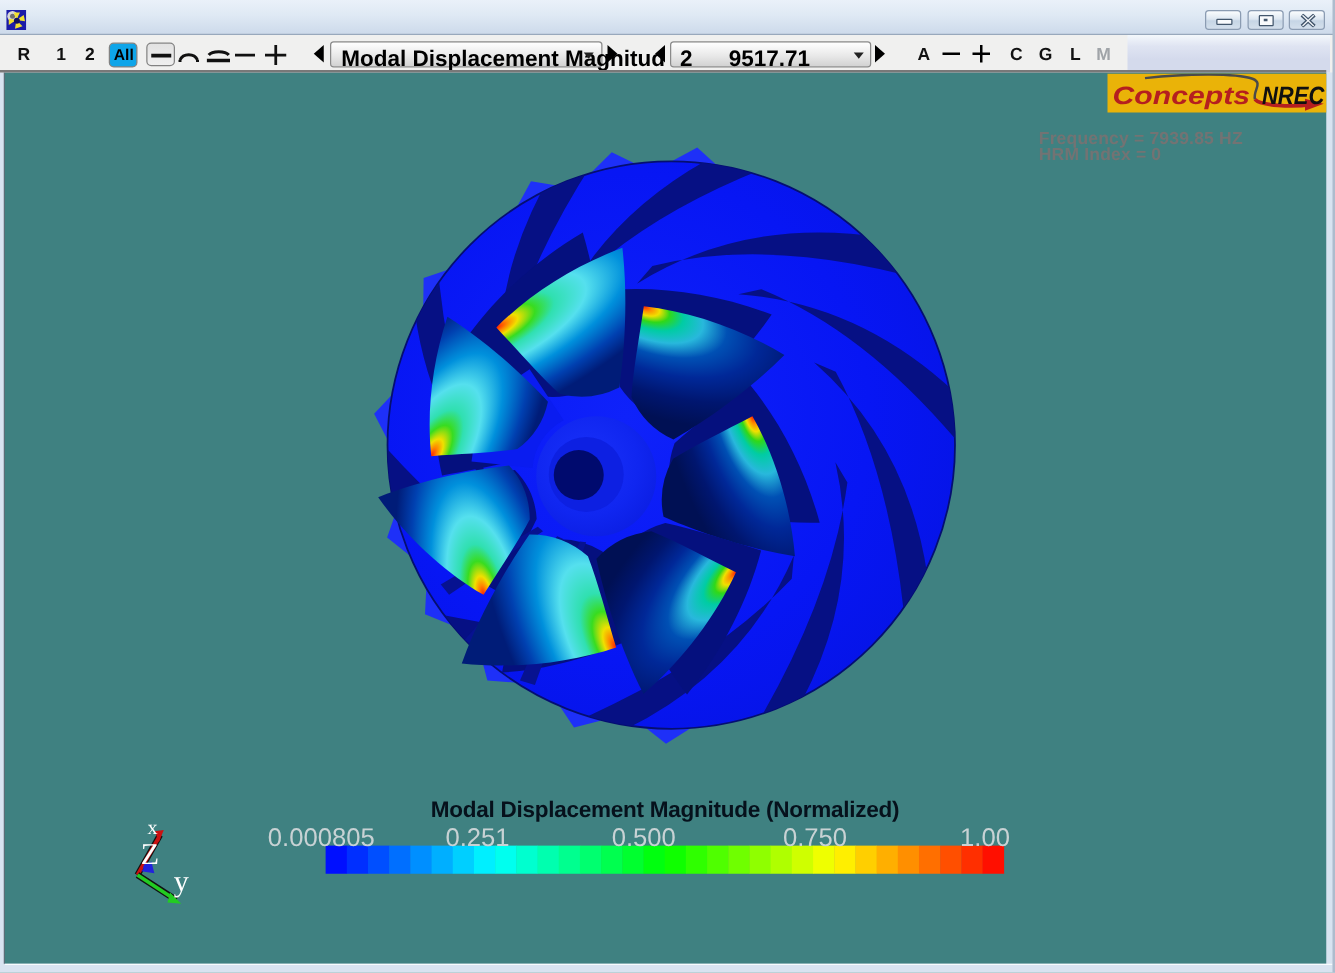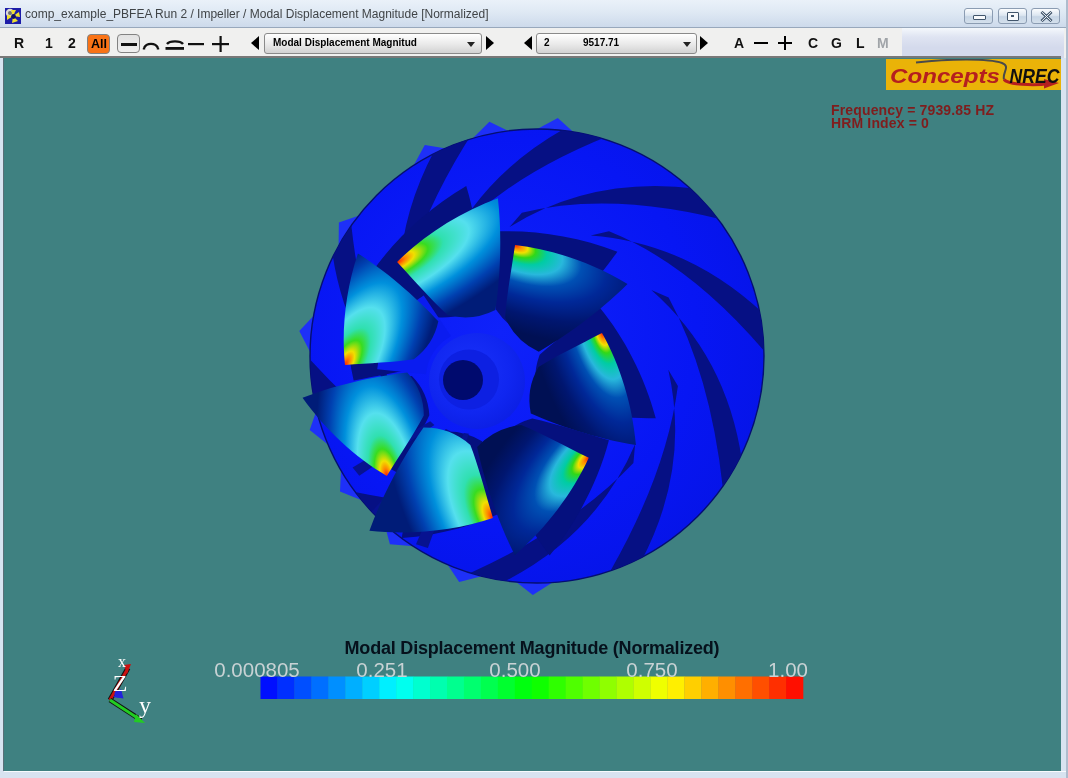--- a/index.html
+++ b/index.html
@@ -11,68 +11,67 @@
   #title { position:absolute; left:25px; top:7px; font-size:12px; color:#404447; white-space:nowrap; }
   .winbtn { position:absolute; top:8px; width:29px; height:16px; border:1px solid #8b9cb2; border-radius:3px;
     background:linear-gradient(#fbfdfe,#dde7f1 45%,#c6d5e5 55%,#d4e0ec); box-sizing:border-box; }
   #toolbar { position:absolute; left:0; top:28px; width:1068px; height:30px; background:#f0f0ef; }
   #toolbarR { position:absolute; left:902px; top:28px; width:162px; height:30px;
      background:linear-gradient(#f4f8fc,#dfe4f2 30%,#d4daec 65%,#d4daec); }
   .tbt { position:absolute; font-size:14px; font-weight:bold; color:#111; top:35px; }
   .tbtn { position:absolute; box-sizing:border-box; border:1px solid #828282; border-radius:4px; }
   .combo { position:absolute; top:33px; height:21px; box-sizing:border-box; border:1px solid #8a8a8a;
      border-radius:3px; background:linear-gradient(#ffffff,#e9e9e9 55%,#d2d2d2); }
-  .combo span { position:absolute; top:3px; font-size:10px; font-weight:bold; color:#000; white-space:nowrap; }
+  .combo span { position:absolute; top:3px; font-size:18px; font-weight:bold; color:#000; white-space:nowrap; }
   .dtri { position:absolute; width:0; height:0; border-left:4px solid transparent; border-right:4px solid transparent;
      border-top:5px solid #222; top:8px; }
   .atri-l { position:absolute; width:0; height:0; border-top:7px solid transparent; border-bottom:7px solid transparent;
      border-right:8px solid #000; top:36px; }
   .atri-r { position:absolute; width:0; height:0; border-top:7px solid transparent; border-bottom:7px solid transparent;
      border-left:8px solid #000; top:36px; }
   #viewport { position:absolute; left:4px; top:58px; width:1057px; height:713px; background:#3f8181; }
   #logo { position:absolute; left:886px; top:59px; width:175px; height:31px; background:#eab308; }
-  #freq { position:absolute; left:831px; top:103.5px; font-size:14px; font-weight:bold; color:#7f1d1d; line-height:13.8px; letter-spacing:0.15px;}
+  #freq { position:absolute; left:831px; top:103.5px; font-size:14px; font-weight:bold; color:#737373; line-height:13.8px; letter-spacing:0.15px;}
 </style></head>
 <body>
 <div id="win">
   <div id="titlebar">
     <svg class="abs" style="left:5px;top:8px" width="16" height="16" viewBox="0 0 16 16">
       <rect width="16" height="16" fill="#1c1ca8"></rect>
       <circle cx="5" cy="5" r="4.2" fill="#d8d8d8"></circle>
         <circle cx="5" cy="5" r="2" fill="#707070"></circle>
       <g fill="#f0e030">
           <path d="M8 8 L14 4 L15 9 Z"></path>
           <path d="M8 8 L13 13 L7 15 Z"></path>
           <path d="M8 8 L2 12 L2 7 Z"></path>
           <path d="M8 8 L6 2 L11 2 Z"></path>
         </g>
       <circle cx="8.5" cy="8.5" r="2.4" fill="#101060"></circle>
     </svg>
-    <div id="title">comp_example_PBFEA Run 2 / Impeller / Modal Displacement Magnitude [Normalized]</div>
     <div class="winbtn" style="left:964px">
         <div style="position:absolute;left:8px;top:6px;width:11px;height:3px;background:#f8fafc;border:1px solid #42566c;border-radius:1px"></div>
       </div>
     <div class="winbtn" style="left:998px">
         <div style="position:absolute;left:8px;top:3px;width:10px;height:7px;background:#f8fafc;border:1.6px solid #42566c;border-radius:1px">
           <div style="position:absolute;left:2.6px;top:1.8px;width:3px;height:2px;background:#42566c"></div>
         </div>
       </div>
     <div class="winbtn" style="left:1031px">
       <svg style="position:absolute;left:8px;top:2px" width="13" height="11" viewBox="0 0 13 11">
         <path d="M1.5 1 L11.5 10 M11.5 1 L1.5 10" stroke="#42566c" stroke-width="3"></path>
         <path d="M2 1.2 L11 9.8 M11 1.2 L2 9.8" stroke="#f4f7fa" stroke-width="1"></path>
       </svg>
     </div>
   </div>
   <div id="toolbar"></div>
     <div id="toolbarR"></div>
   <div class="tbt" style="left:14px">R</div>
   <div class="tbt" style="left:45px">1</div>
   <div class="tbt" style="left:68px">2</div>
-  <div class="tbtn" style="left:87px;top:34px;width:23px;height:20px;background:#f97316">
+  <div class="tbtn" style="left:87px;top:34px;width:23px;height:20px;background:#0ea5e9">
       <span style="position:absolute;left:3px;top:2px;font-size:12.5px;font-weight:bold">All</span>
     </div>
   <div class="tbtn" style="left:117px;top:34px;width:23px;height:19px;background:linear-gradient(#e2e2e2,#efefef)">
       <div style="position:absolute;left:3px;top:8px;width:16px;height:3px;background:#111"></div>
     </div>
   <svg class="abs" style="left:142px;top:36px" width="90" height="16" viewBox="0 0 90 16">
     <path d="M2 12 A 7.5 6.5 0 0 1 16 12 M2 12 l0 1.5 M16 12 l0 1.5" fill="none" stroke="#111" stroke-width="2.4"></path>
     <path d="M25 8 A 8.5 4 0 0 1 41 8" fill="none" stroke="#111" stroke-width="2.4"></path>
     <rect x="23.5" y="11" width="18.5" height="2.8" fill="#111"></rect>
     <rect x="46" y="7" width="16" height="2.2" fill="#111"></rect>

